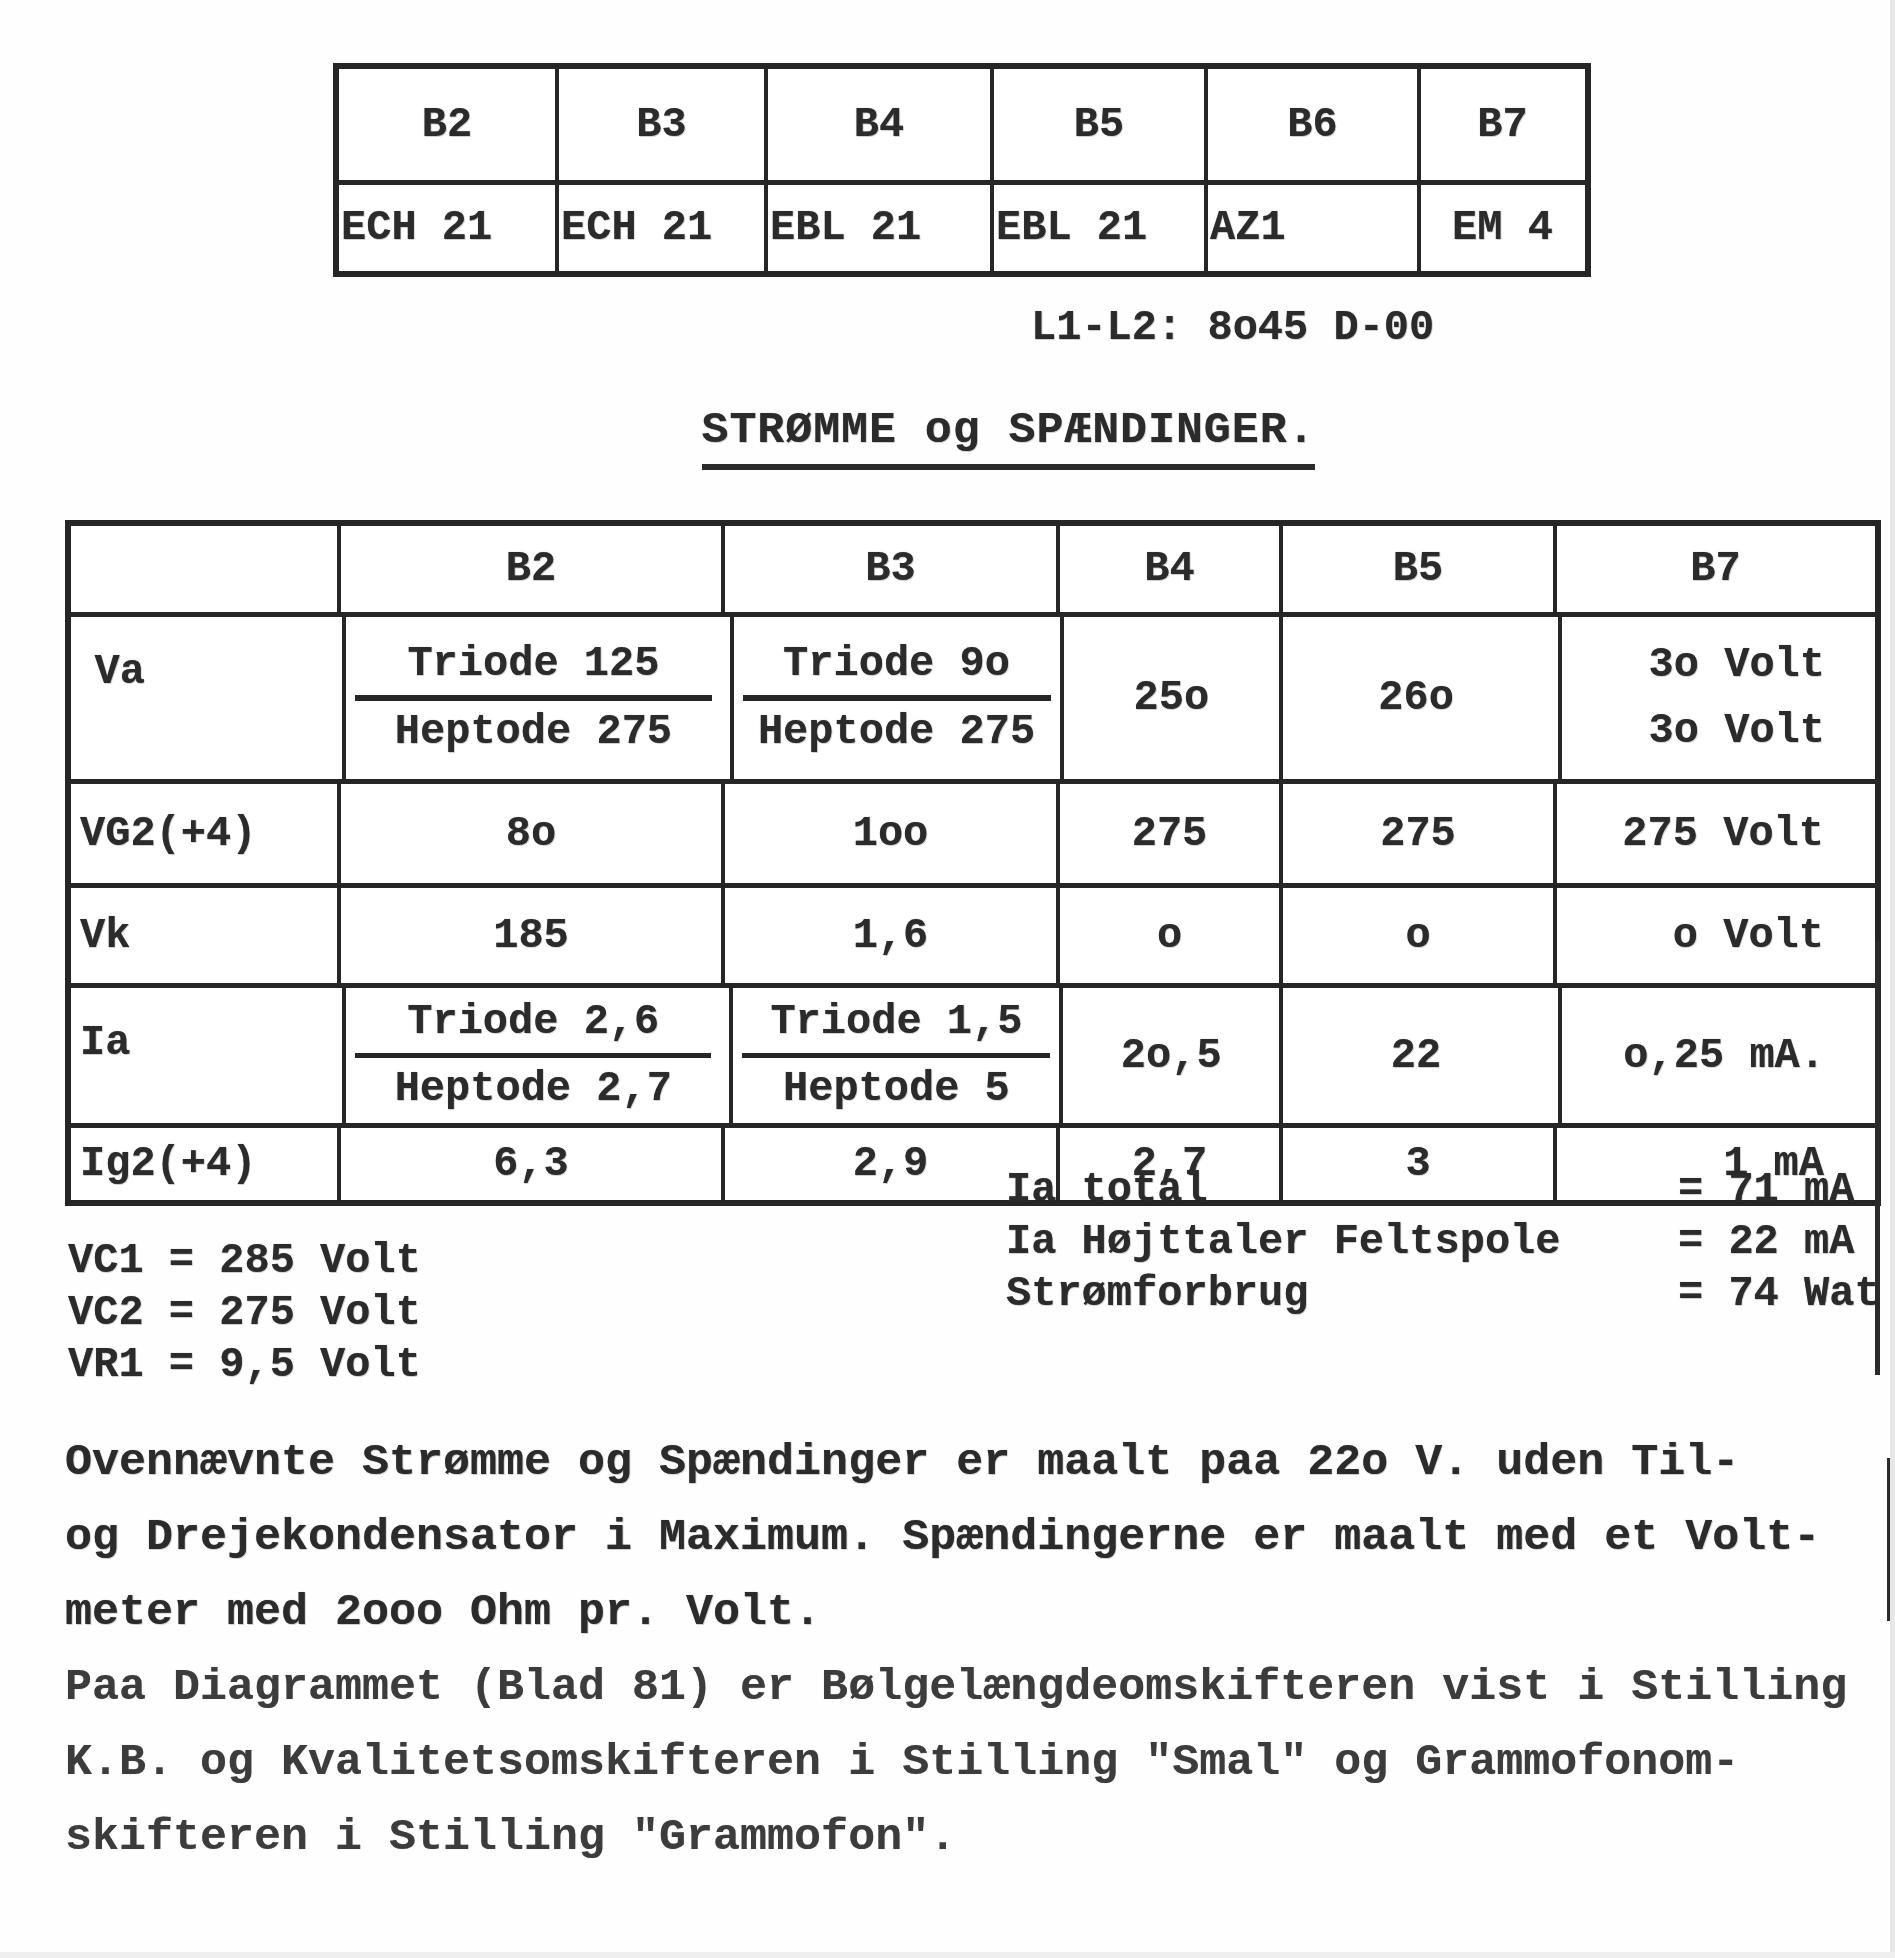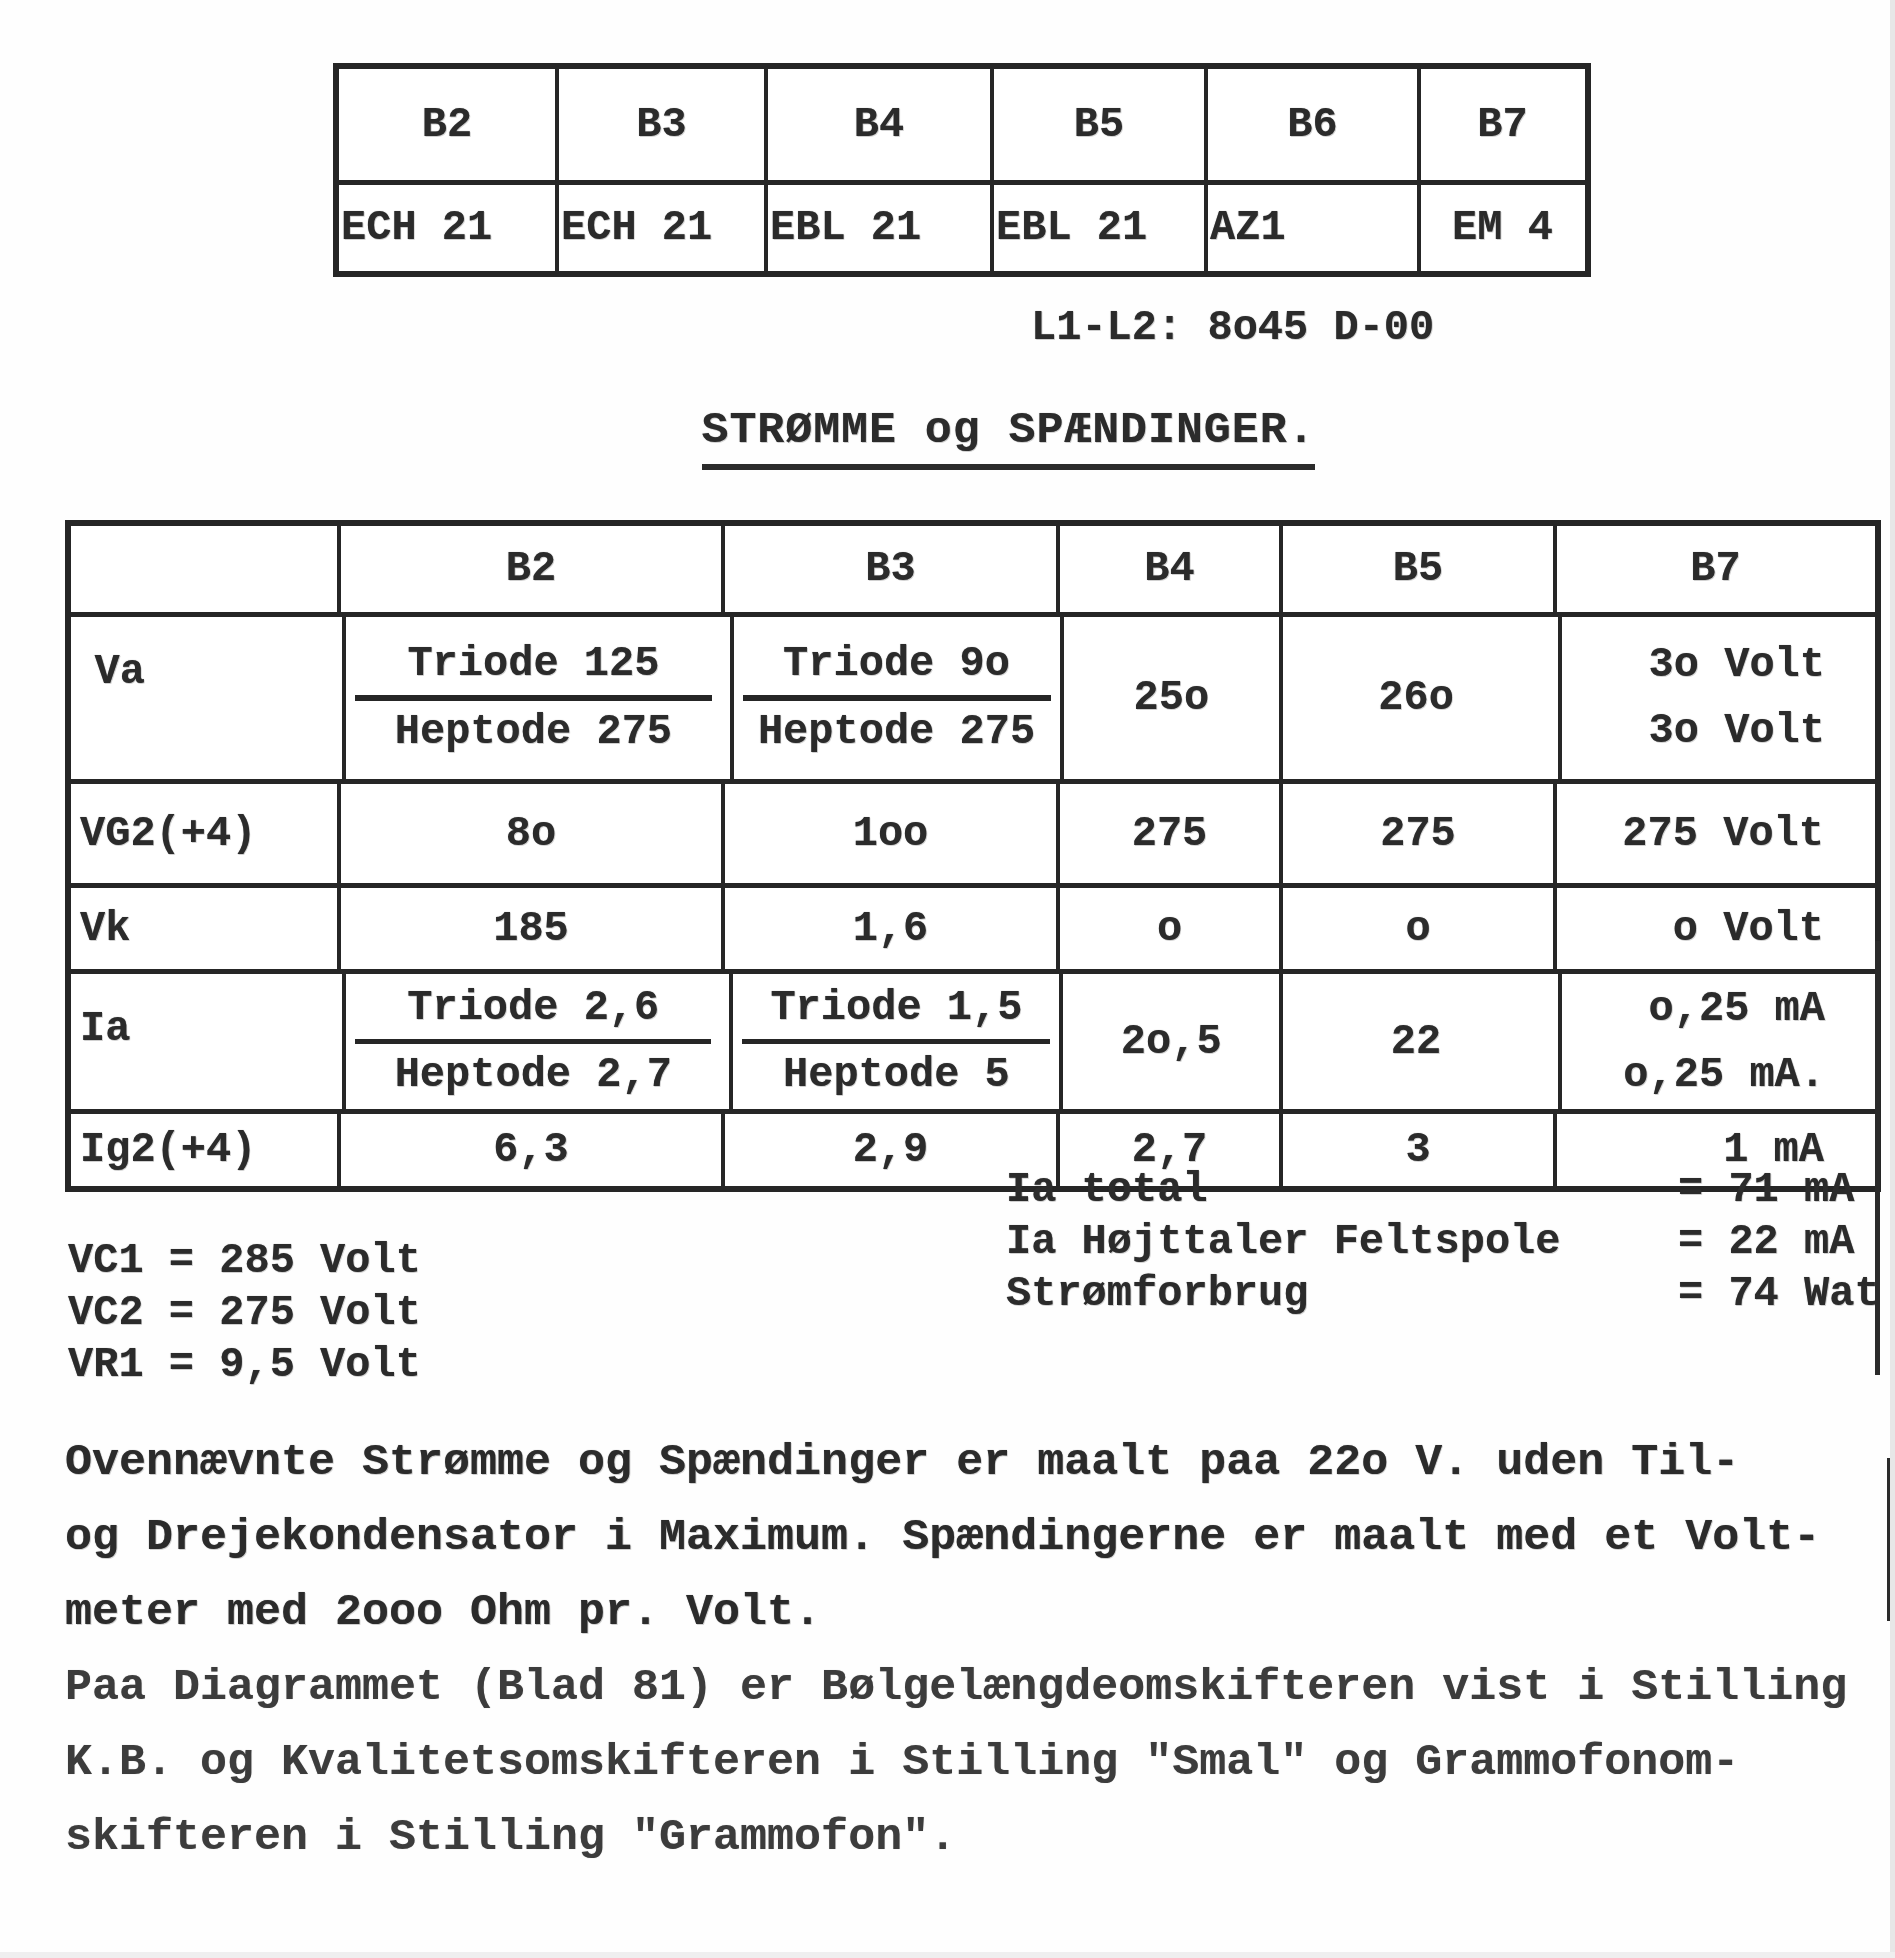--- a/index.html
+++ b/index.html
@@ -39,21 +39,21 @@
   }
 
   
   .main-table{
     position:absolute;left:65px;top:520px;width:1816px;
     border:6.3px solid #262626;background:#fff;
   }
   .mrow{display:flex;}
   .mrow + .mrow{border-top:5.4px solid #262626;}
   .rh-head{height:86px;} .rh-va{height:167px;} .rh-vg2{height:104px;}
-  .rh-vk{height:86px;}   .rh-ia{height:140px;} .rh-ig2{height:77px;}
+  .rh-vk{height:100px;}   .rh-ia{height:140px;} .rh-ig2{height:77px;}
   .mcell{display:flex;align-items:center;justify-content:center;font-size:42px;}
   .mcell + .mcell{border-left:4.5px solid #262626;}
   .mc0{width:266px;} .mc1{width:384px;} .mc2{width:335px;}
   .mc3{width:223px;} .mc4{width:274px;} .mc5{width:321px;}
   .mcell.rowlabel{justify-content:flex-start;padding-left:9px;}
   .mcell.rowlabel.padL{padding-left:23.5px;}
   .mcell.toplabel{align-items:flex-start;padding-top:31px;}
   .mcell.rightval{justify-content:flex-end;padding-right:50px;}
   .mcell.twoline{flex-direction:column;justify-content:center;align-items:stretch;text-align:center;margin-left:9px;}
   .twoline .ln{display:block;padding:5.4px 0;}
@@ -164,21 +164,20 @@
       <span class="ln">Heptode 2,7</span>
     </div>
     <div class="mcell mc2 twoline">
       <span class="ln">Triode 1,5</span>
       <span class="rule"></span>
       <span class="ln">Heptode 5</span>
     </div>
     <div class="mcell mc3">2o,5</div>
     <div class="mcell mc4">22</div>
     <div class="mcell mc5 twoline rightcol">
-      <span class="ln">o,25 mA</span>
       <span class="ln">o,25 mA.</span>
     </div>
   </div>
 
   <div class="mrow rh-ig2">
     <div class="mcell mc0 rowlabel">Ig2(+4)</div>
     <div class="mcell mc1">6,3</div>
     <div class="mcell mc2">2,9</div>
     <div class="mcell mc3">2,7</div>
     <div class="mcell mc4">3</div>

